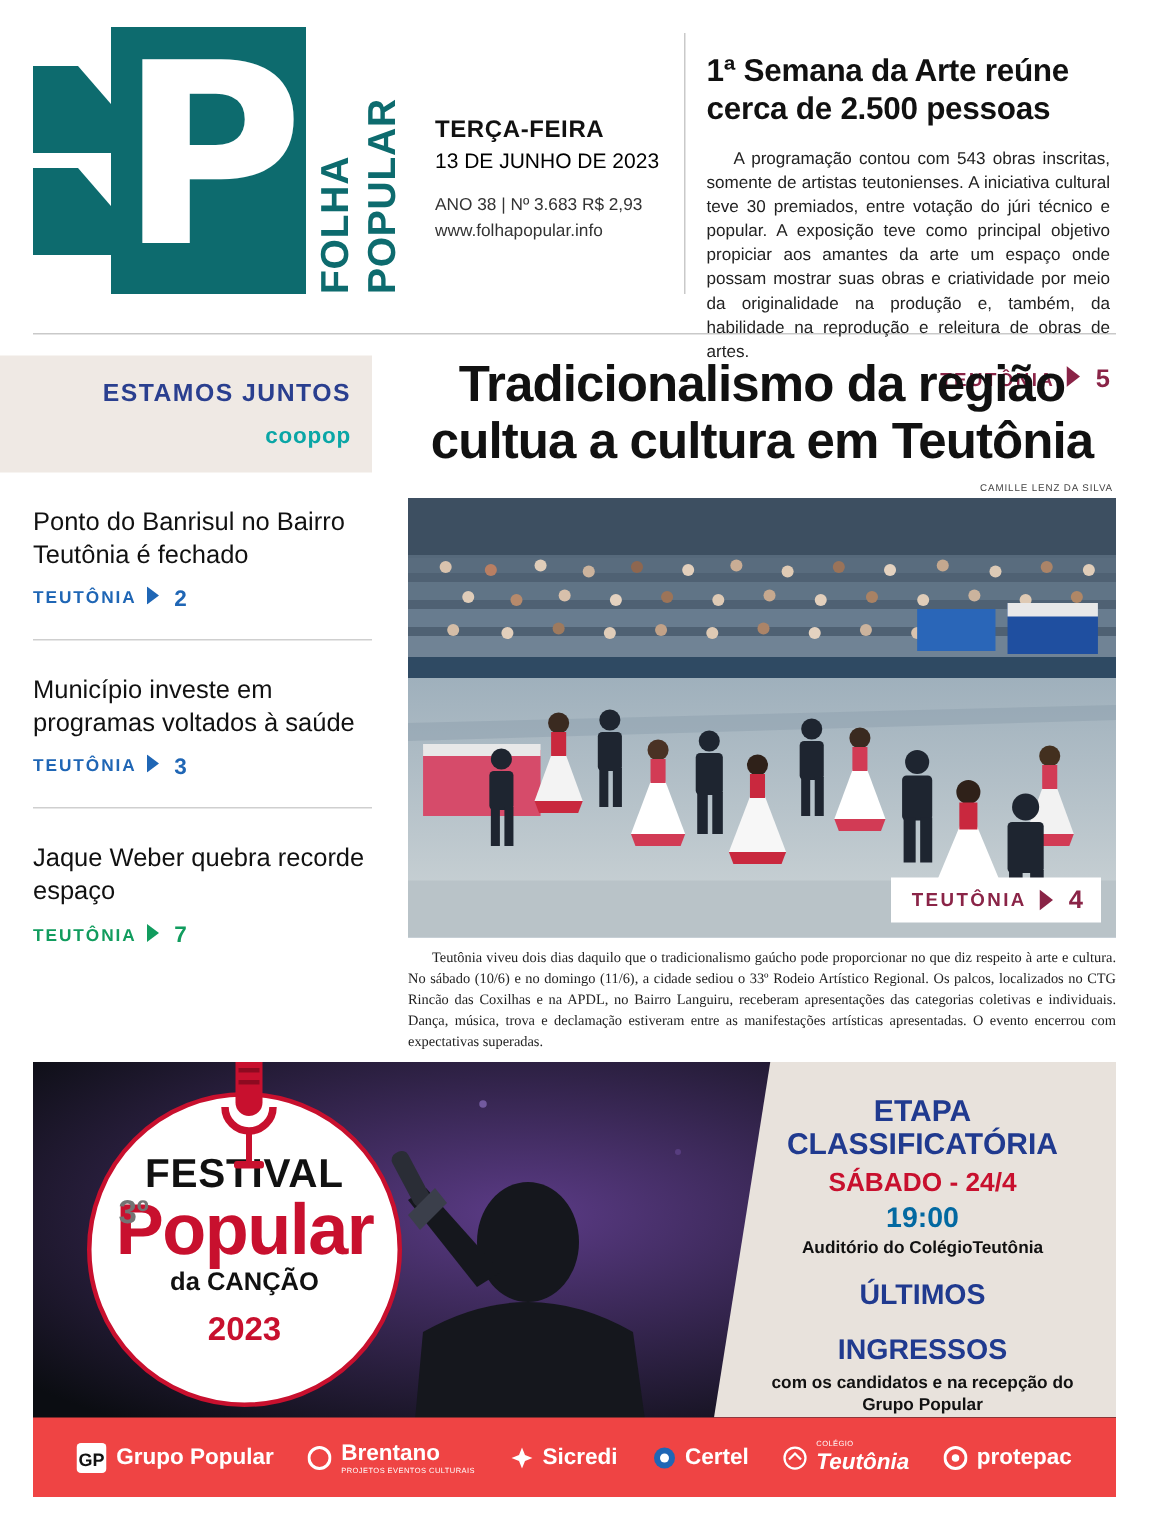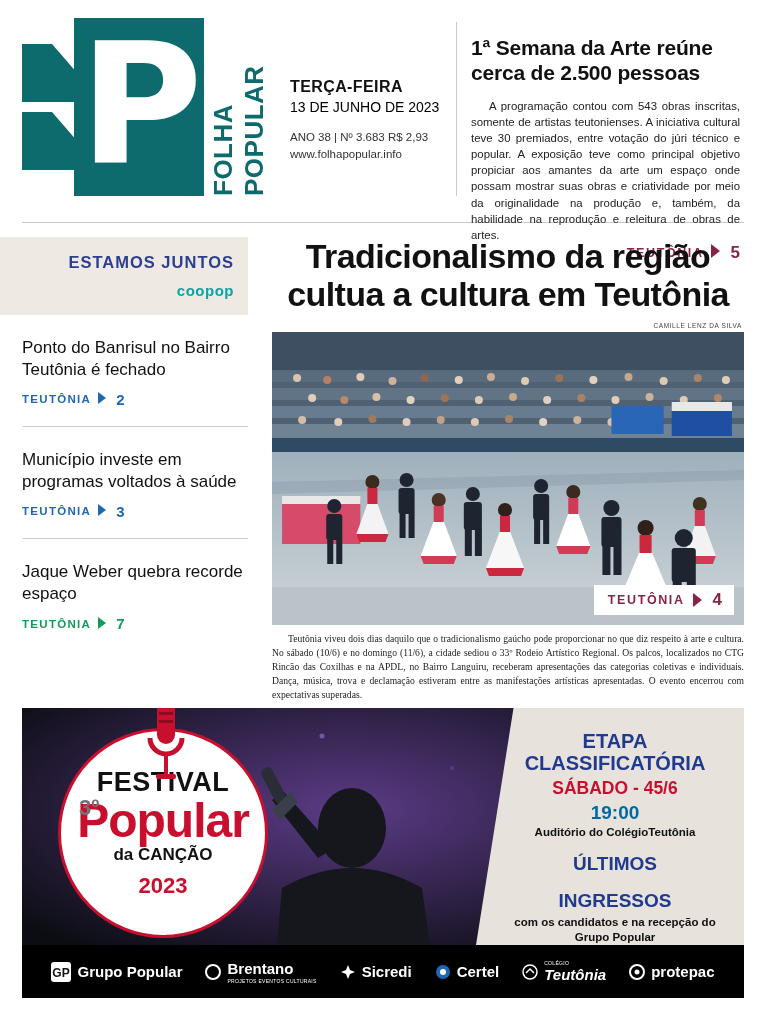--- a/index.html
+++ b/index.html
@@ -304,21 +304,21 @@
     color: #111;
     font-weight: bold;
     font-size: 11.5px;
     line-height: 1.3;
     margin-top: 4px;
   }
   .ad-strip {
     position: absolute;
     left: 0; right: 0; bottom: 0;
     height: 53px;
-    background: #000000;
+    background: #ef4444;
     display: flex;
     align-items: center;
     justify-content: space-around;
     padding: 0 18px;
   }
   .sponsor { color: #fff; display: flex; align-items: center; gap: 6px; }
   .sp-name { font-weight: bold; font-size: 15px; line-height: 1; }
   .sp-sub { font-size: 5px; letter-spacing: .3px; display:block; font-weight: normal; }
 
   .fest {
@@ -643,21 +643,21 @@
       <g fill="#2a2d36">
         <rect x="246" y="58" width="12" height="40" rx="5" transform="rotate(-28 252 78)"></rect>
       </g>
       <path d="M250,102 L268,84 L276,94 L258,112 Z" fill="#3b3f4b"></path>
     </svg>
   </div>
 
   <div class="ad-right">
     <div class="ad-etapa">ETAPA</div>
     <div class="ad-etapa">CLASSIFICATÓRIA</div>
-    <div class="ad-sab">SÁBADO - 45/6</div>
+    <div class="ad-sab">SÁBADO - 24/4</div>
     <div class="ad-hour">19:00</div>
     <div class="ad-aud">Auditório do ColégioTeutônia</div>
     <div class="ad-ultimos">ÚLTIMOS</div>
     <div class="ad-ultimos">INGRESSOS</div>
     <div class="ad-small">com os candidatos e na recepção do Grupo Popular</div>
   </div>
 
   <div class="fest">
     <div class="fest-3">3º</div>
     <div class="fest-festival">FESTIVAL</div>

